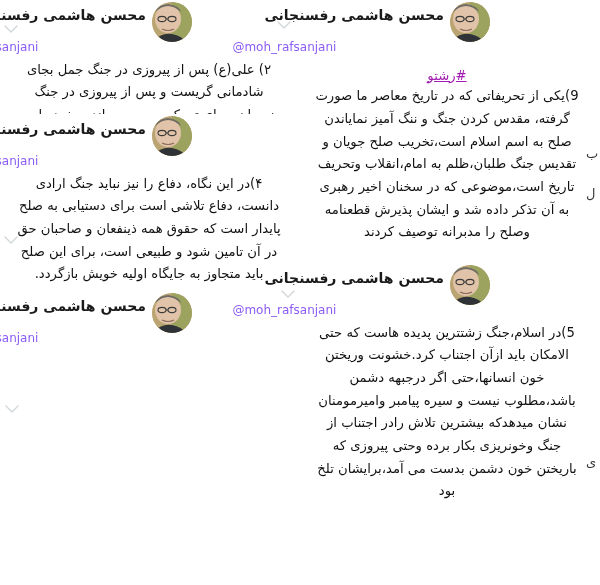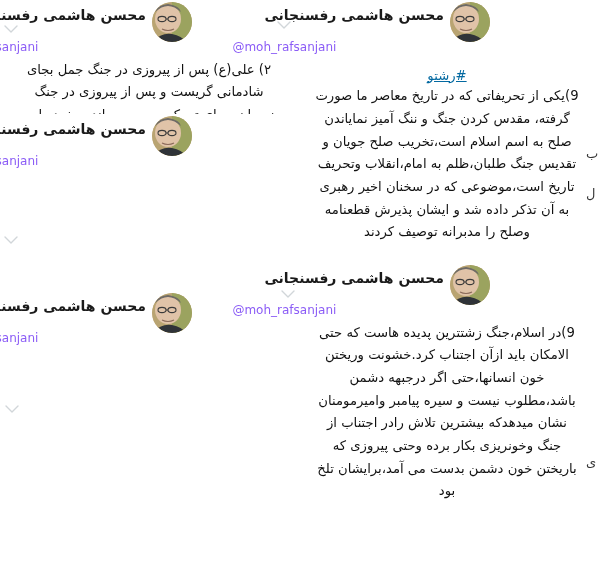--- a/index.html
+++ b/index.html
@@ -97,21 +97,21 @@
     font-size: 13.2px;
     line-height: 1.72;
     color: #111111;
     padding: 2px 2px 0 2px;
     word-wrap: break-word;
   }
   .tweet-body.just {
     text-align: center;
   }
   .hashtag {
-    color: #0369a1;
+    color: #a21caf;
     text-decoration: underline;
   }
   .hashtag.block {
     display: block;
     text-align: center;
   }
   .hashtag.lead {
     display: block;
     text-align: center;
     margin-bottom: -2px;
@@ -198,20 +198,21 @@
               <path d="M10 27 Q16 30 22 27" stroke="#8a6a5a" stroke-width="1.2" fill="none"></path>
               <path d="M0 40 Q10 30 20 32 Q30 34 34 40Z" fill="#2f3338"></path>
             </g>
           </svg>
         </div>
         <div class="names">
           <span class="display-name">محسن هاشمی رفسنجانی</span>
           <span class="handle">@moh_rafsanjani</span>
         </div>
       </div>
+      <div class="tweet-body">۴)در این نگاه، دفاع را نیز نباید جنگ ارادی دانست، دفاع تلاشی است برای دستیابی به صلح پایدار است که حقوق همه ذینفعان و صاحبان حق در آن تامین شود و طبیعی است، برای این صلح باید متجاوز به جایگاه اولیه خویش بازگردد.</div>
     </div>
 
     <div class="tweet-card" style="height:190px;">
       <div class="tweet-head" style="justify-content:flex-start;padding-right:92px;">
         <div class="avatar">
           <svg viewBox="0 0 40 40" aria-hidden="true">
             <defs>
                 <clipPath id="cl3">
                   <circle cx="20" cy="20" r="20"></circle>
                 </clipPath>
@@ -293,21 +294,21 @@
               <path d="M10 27 Q16 30 22 27" stroke="#8a6a5a" stroke-width="1.2" fill="none"></path>
               <path d="M0 40 Q10 30 20 32 Q30 34 34 40Z" fill="#2f3338"></path>
             </g>
           </svg>
         </div>
         <div class="names">
           <span class="display-name">محسن هاشمی رفسنجانی</span>
           <span class="handle">@moh_rafsanjani</span>
         </div>
       </div>
-      <div class="tweet-body">9)در اسلام،جنگ زشتترین پدیده هاست که حتی الامکان باید ازآن اجتناب کرد.خشونت وریختن خون انسانها،حتی اگر درجبهه دشمن باشد،مطلوب نیست و سیره پیامبر وامیرمومنان نشان میدهدکه بیشترین تلاش رادر اجتناب از جنگ وخونریزی بکار برده وحتی پیروزی که باریختن خون دشمن بدست می آمد،برایشان تلخ بود</div>
+      <div class="tweet-body">5)در اسلام،جنگ زشتترین پدیده هاست که حتی الامکان باید ازآن اجتناب کرد.خشونت وریختن خون انسانها،حتی اگر درجبهه دشمن باشد،مطلوب نیست و سیره پیامبر وامیرمومنان نشان میدهدکه بیشترین تلاش رادر اجتناب از جنگ وخونریزی بکار برده وحتی پیروزی که باریختن خون دشمن بدست می آمد،برایشان تلخ بود</div>
     </div>
 
   </div>
 
   <span class="chevron chev-l1">
     <svg viewBox="0 0 14 10">
         <path d="M1 2 L7 8 L13 2" fill="none" stroke="#6b7a85" stroke-width="1.4" stroke-linecap="round" stroke-linejoin="round"></path>
       </svg>
   </span>
   <span class="chevron chev-l2">

